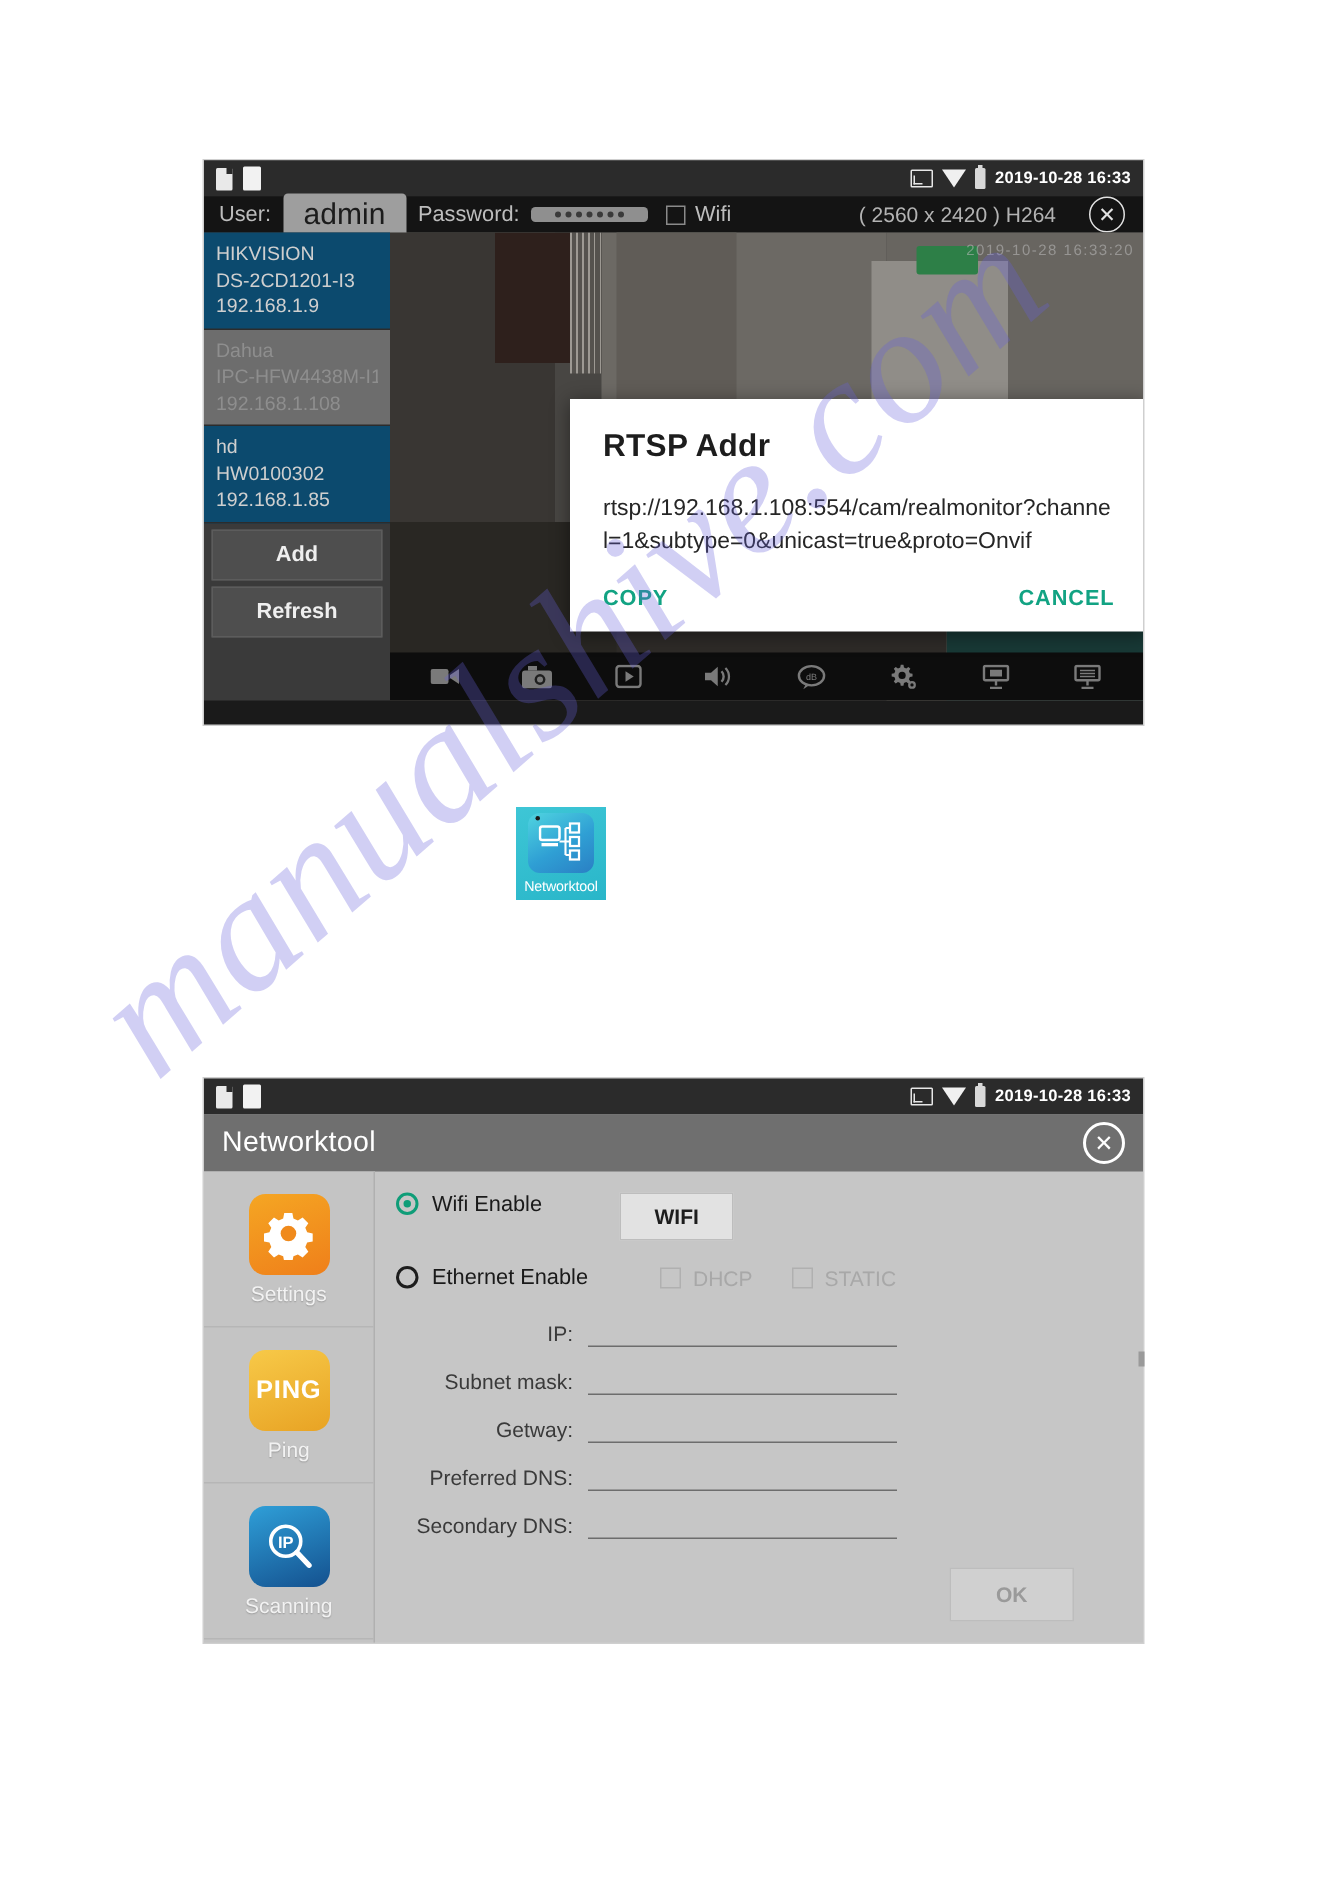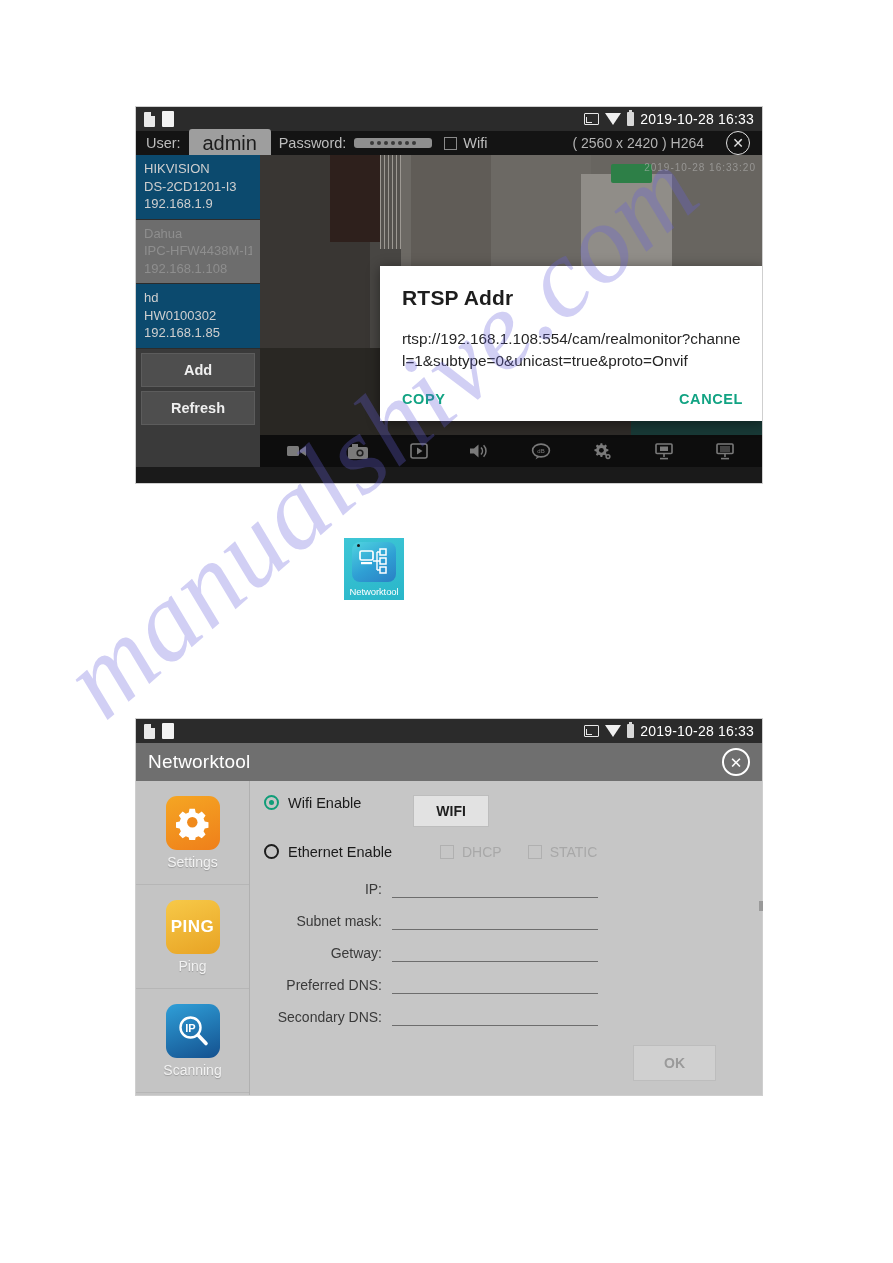--- a/index.html
+++ b/index.html
@@ -65,21 +65,21 @@
   .wifi-ico{
     width:0;height:0;border-left:8px solid transparent;
     border-right:8px solid transparent;border-top:12px solid #f0f0f0;
   }
   .batt-ico{
     width:7px;height:14px;background:#d8d8d8;border-radius:1px;position:relative;
   }
   .batt-ico:before{
     content:"";position:absolute;left:2px;top:-2px;width:3px;height:2px;background:#d8d8d8;
   }
-  .sb-time{font-size:14px;font-weight:normal;letter-spacing:0.2px;}
+  .sb-time{font-size:11px;font-weight:bold;letter-spacing:0.2px;}
 
   
   .apptoolbar{
     height:24px;background:#141414;
     display:flex;align-items:center;
     padding:0 10px;box-sizing:border-box;
     color:#bdbdbd;font-size:14.5px;
   }
   .lbl{color:#bdbdbd;}
   .field-box{

